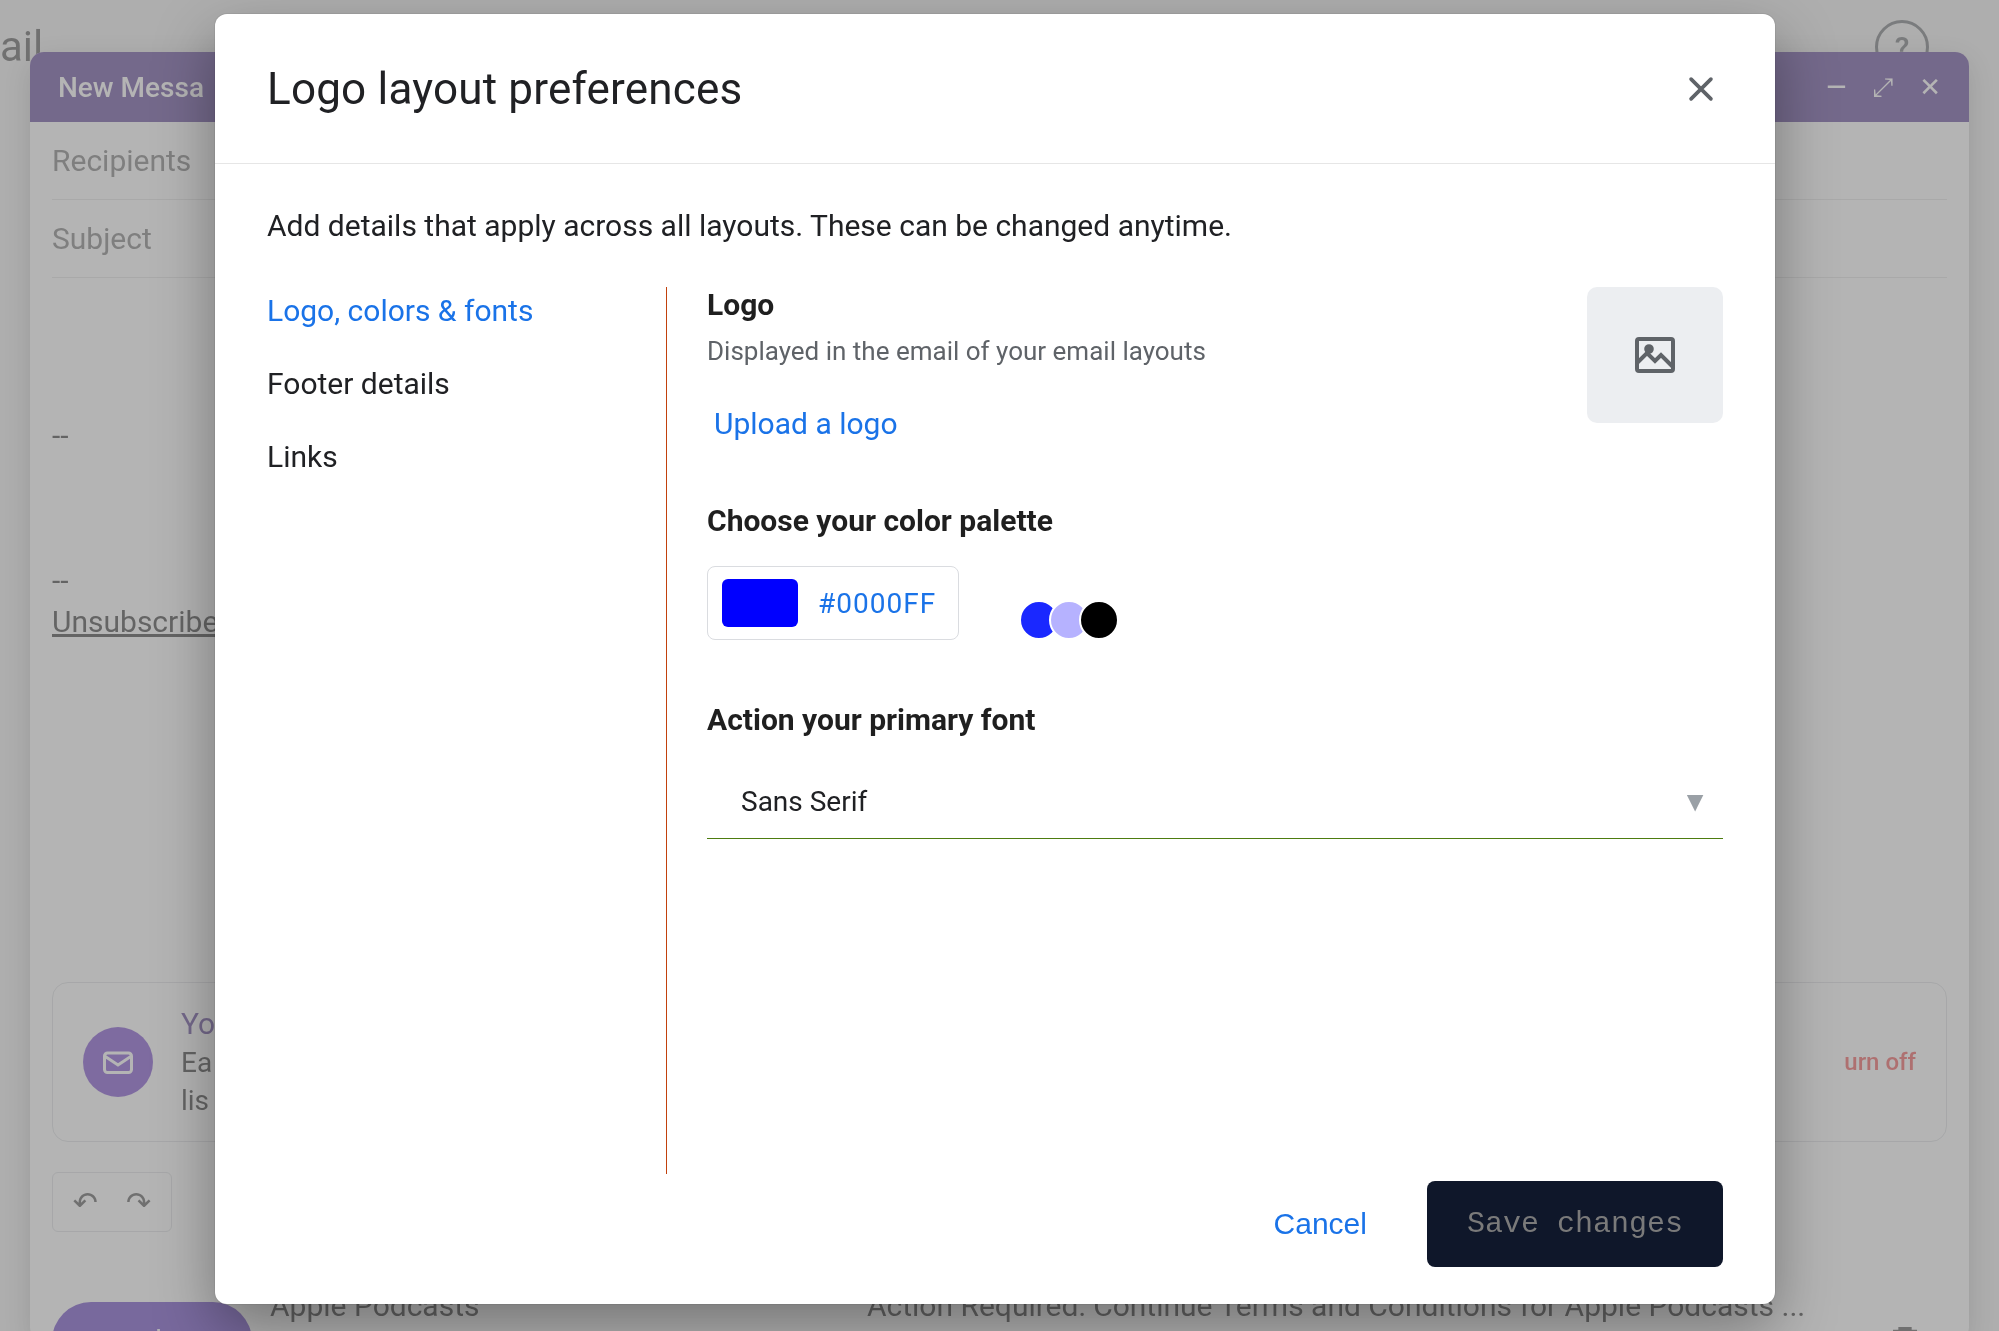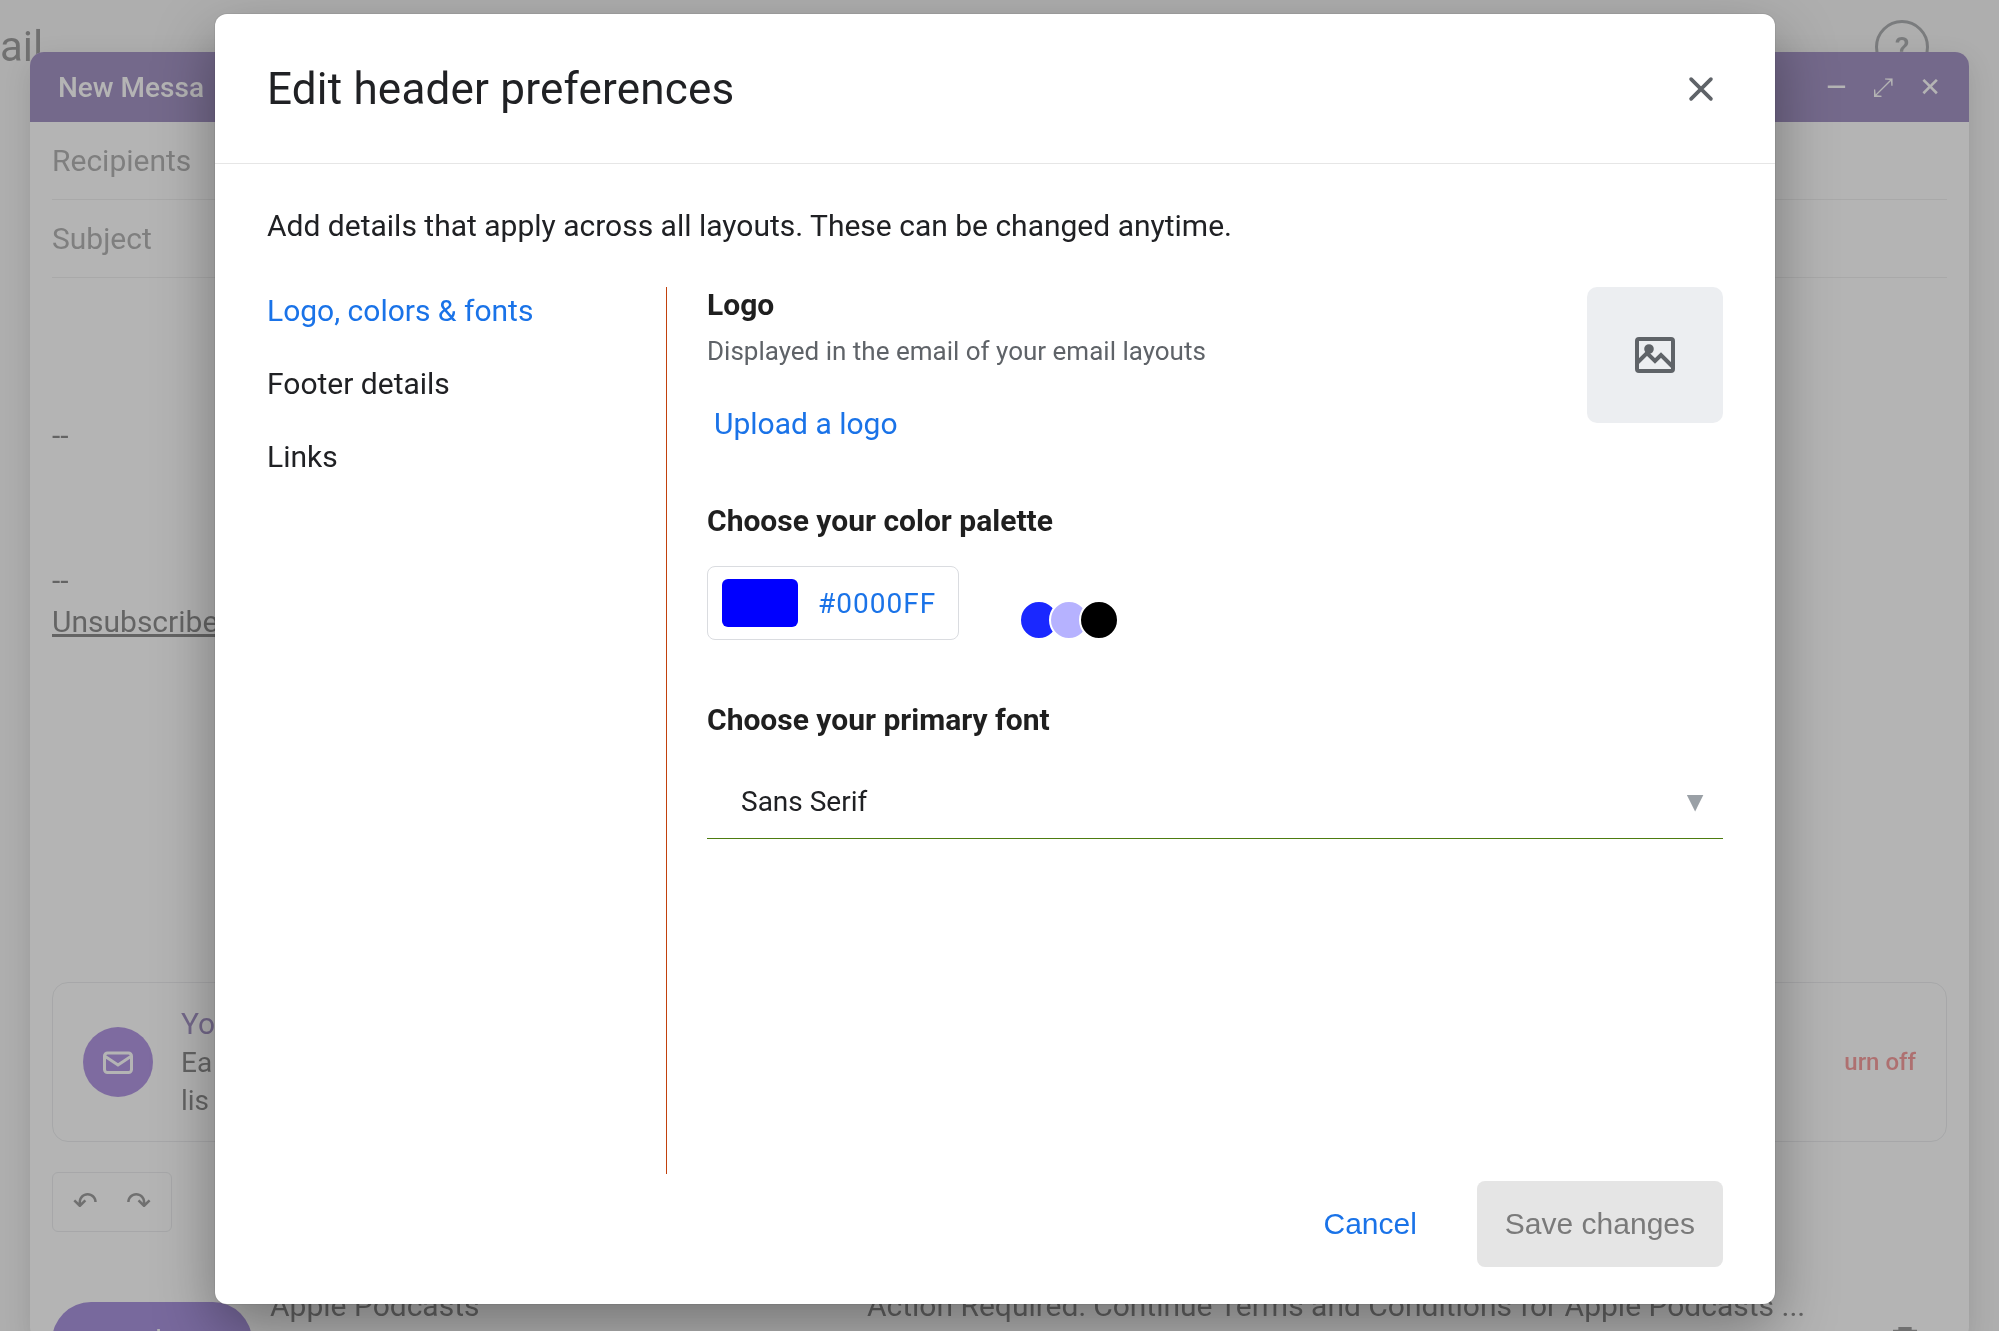--- a/index.html
+++ b/index.html
@@ -175,22 +175,22 @@
 
   .dialog-foot {
     height:130px; display:flex; align-items:center; justify-content:flex-end;
     gap:34px; padding:0 52px 30px 0;
   }
   .btn-text {
     background:none; border:none; color:#1a73e8; font-size:30px;
     font-weight:500; padding:18px 26px; cursor:pointer; border-radius:6px;
   }
   .btn-filled {
-    background:#e5e5e5; border:none; color:#7a7a7a; font-size:30px;
-    font-weight:500; padding:26px 28px; border-radius:8px; cursor:not-allowed;
+    background:#0f172a; border:none; color:#7a7a7a; font-size:30px;
+    font-weight:500; padding:26px 40px; border-radius:8px; cursor:not-allowed;font-family:Liberation Mono, monospace;
   }
 </style>
 </head>
 <body>
 
 <div class="backdrop">
   <div class="bg-gray"></div>
   <div class="mail-text">ail</div>
   <div class="help-circle">?</div>
 
@@ -243,21 +243,21 @@
 
   <div class="bg-row">
     <span style="margin-right:380px">Apple Podcasts</span>
     <span>Action Required: Continue Terms and Conditions for Apple Podcasts ...</span>
   </div>
 </div>
 <div class="dim-overlay"></div>
 
 <div class="dialog">
   <div class="dialog-head">
-    <div class="dialog-title">Edit header preferences</div>
+    <div class="dialog-title">Logo layout preferences</div>
     <div class="close-x">
       <svg viewBox="0 0 24 24">
           <path d="M5 5l14 14M19 5L5 19" stroke="#5f6368" stroke-width="2.6" stroke-linecap="round"></path>
         </svg>
     </div>
   </div>
 
   <div class="dialog-body">
     <div class="intro">Add details that apply across all layouts. These can be changed anytime.</div>
 
@@ -294,21 +294,21 @@
             </div>
             <div class="dots">
               <div class="dot" style="background:#1a28ff"></div>
               <div class="dot" style="background:#b6b2ff"></div>
               <div class="dot" style="background:#000000"></div>
             </div>
           </div>
         </div>
 
         <div class="sect">
-          <div class="sect-title">Choose your primary font</div>
+          <div class="sect-title">Action your primary font</div>
           <div class="font-select">
             <span>Sans Serif</span>
             <span class="caret">▼</span>
           </div>
         </div>
 
       </div>
     </div>
   </div>
 

